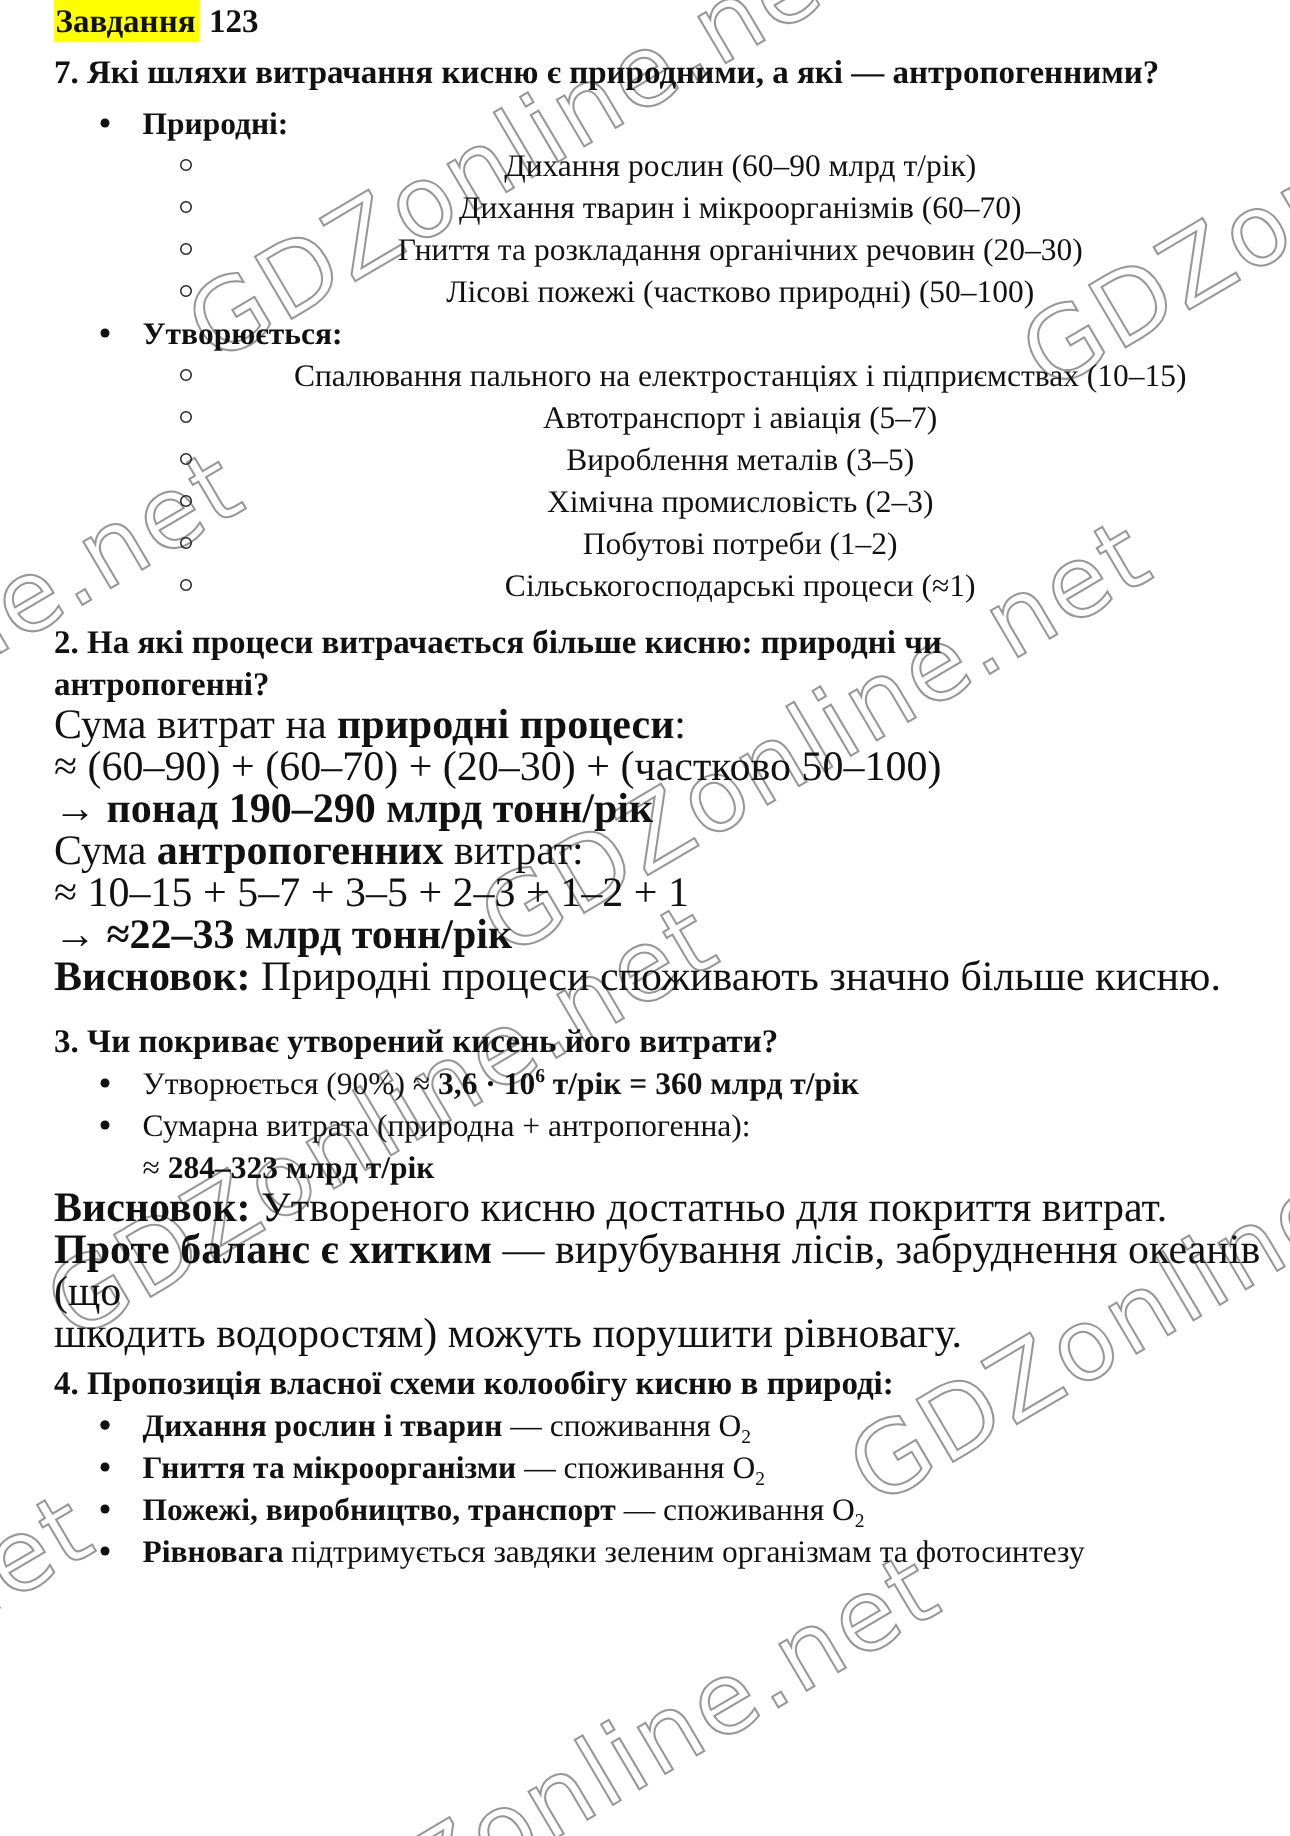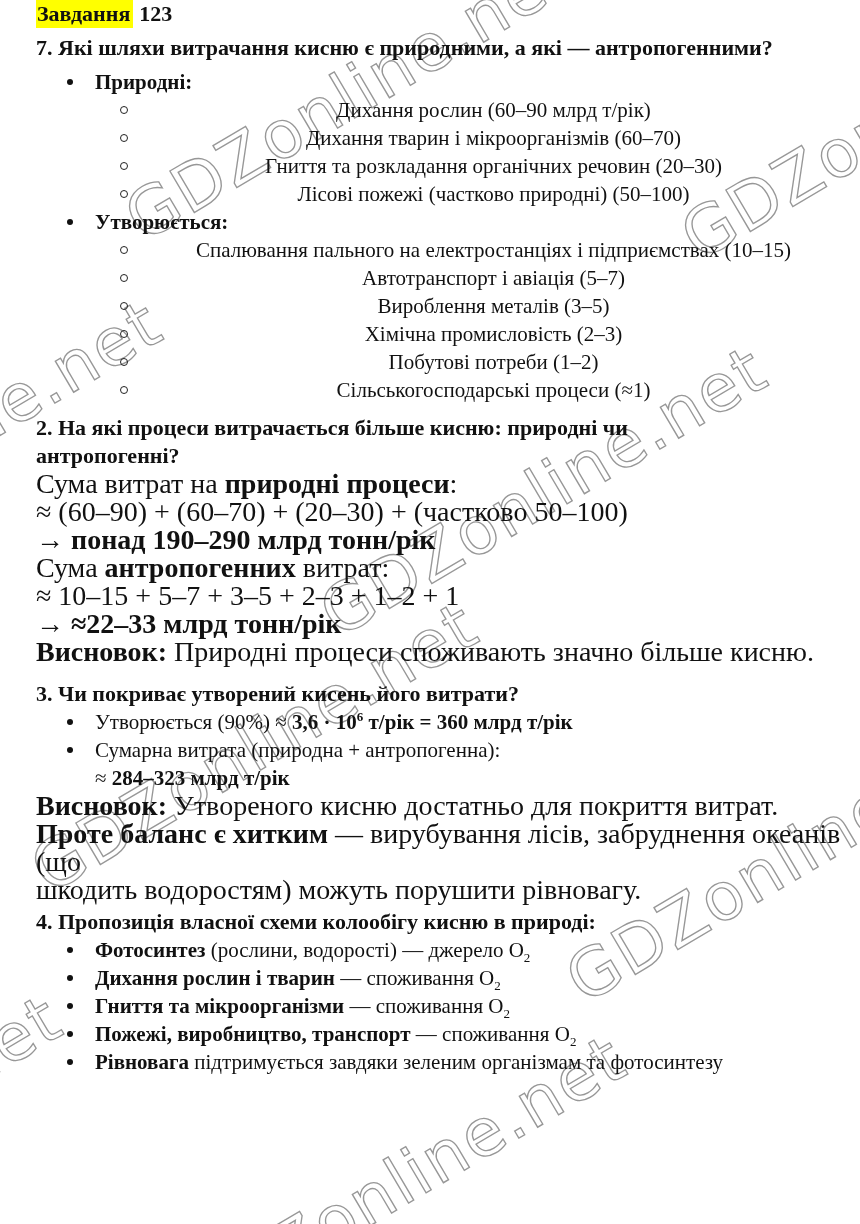--- a/index.html
+++ b/index.html
@@ -96,20 +96,20 @@
     <li class="li1"><span class="dot"></span><span><span>Утворюється (90%) ≈ </span><span class="b">3,6 · 10</span><sup class="b">6</sup><span class="b"> т/рік = 360 млрд т/рік</span></span></li>
     <li class="li1"><span class="dot"></span><span><span>Сумарна витрата (природна + антропогенна):
 ≈ </span><span class="b">284–323 млрд т/рік</span></span></li>
   </ul>
   <div class="line"><span class="b">Висновок:</span><span> Утвореного кисню достатньо для покриття витрат.</span></div>
   <div class="line"><span class="b">Проте баланс є хитким</span><span> — вирубування лісів, забруднення океанів (що
 шкодить водоростям) можуть порушити рівновагу.</span></div>
 
   <div class="h h4">4. Пропозиція власної схеми колообігу кисню в природі:</div>
   <ul>
-    <li class="li1"><span class="dot"></span><span><span class="b">Фотосинтез</span><span> (рослини, водорості) — джерело O</span><sub>2</sub></span></li>
+    <li class="li1"><span class="dot"></span></li>
     <li class="li1"><span class="dot"></span><span><span class="b">Дихання рослин і тварин</span><span> — споживання O</span><sub>2</sub></span></li>
     <li class="li1"><span class="dot"></span><span><span class="b">Гниття та мікроорганізми</span><span> — споживання O</span><sub>2</sub></span></li>
     <li class="li1"><span class="dot"></span><span><span class="b">Пожежі, виробництво, транспорт</span><span> — споживання O</span><sub>2</sub></span></li>
     <li class="li1"><span class="dot"></span><span><span class="b">Рівновага</span><span> підтримується завдяки зеленим організмам та фотосинтезу</span></span></li>
   </ul>
 
 </div>
 
 </body></html>

